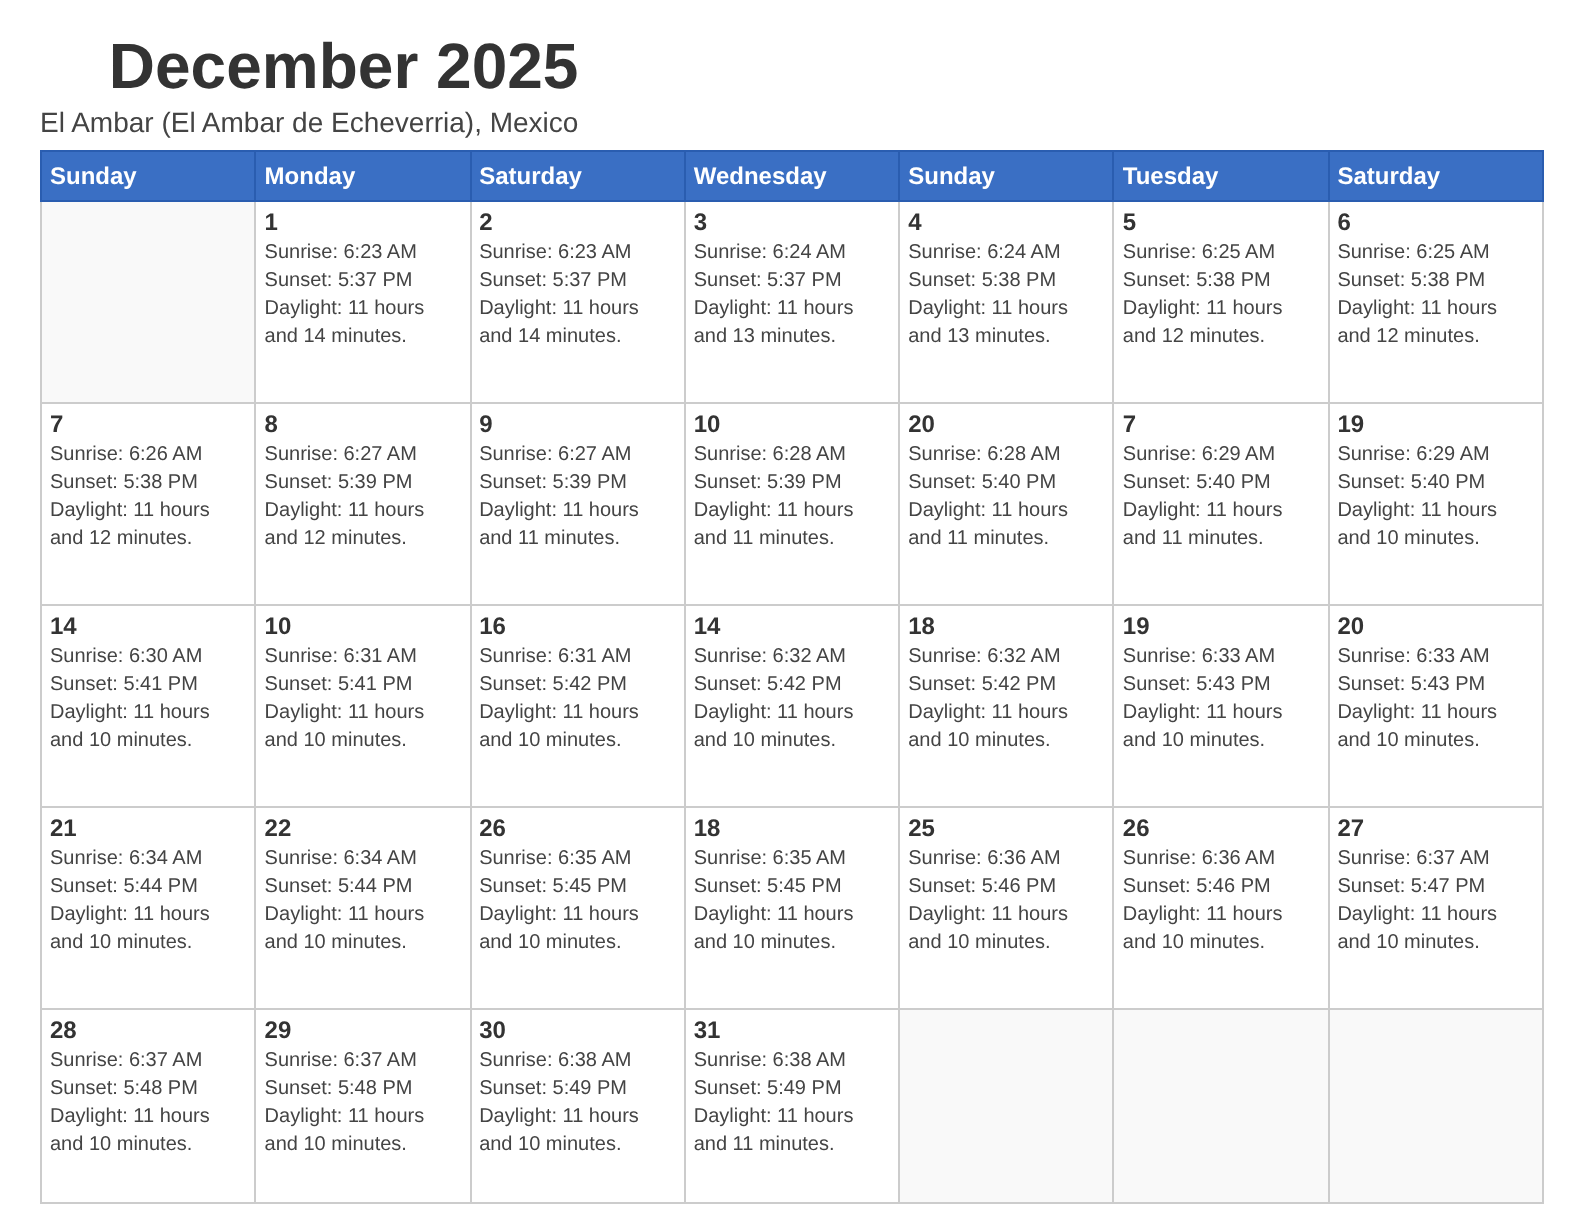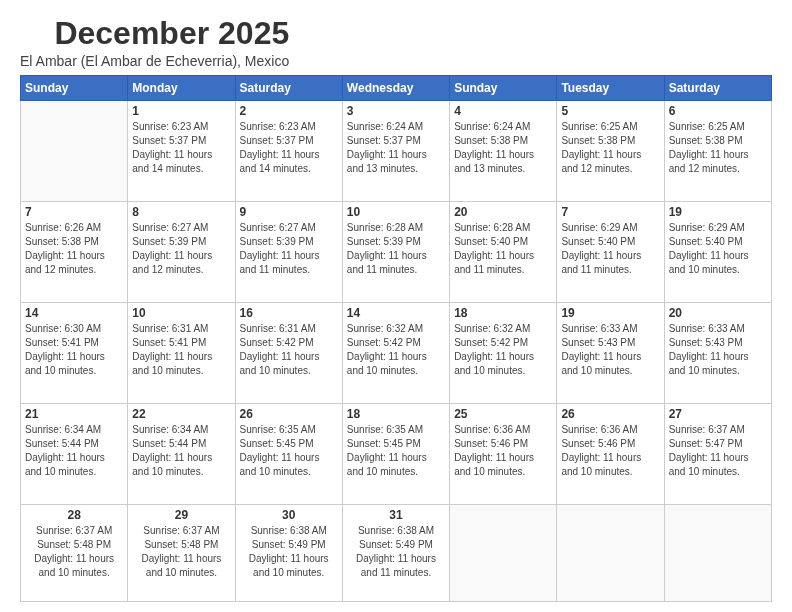--- a/index.html
+++ b/index.html
@@ -83,21 +83,20 @@
     .day-info {
       font-size: 10px;
       color: #444;
       line-height: 1.4;
     }
     .week-row td {
       height: 82px;
     }
     .last-row td {
       height: 72px;
-      text-align: center;
     }
   </style>
 </head>
 <body>
 
 <div class="page">
   <div class="header">
     <div class="title-block">
       <div class="month-title">December 2025</div>
       <div class="location-title">El Ambar (El Ambar de Echeverria), Mexico</div>

